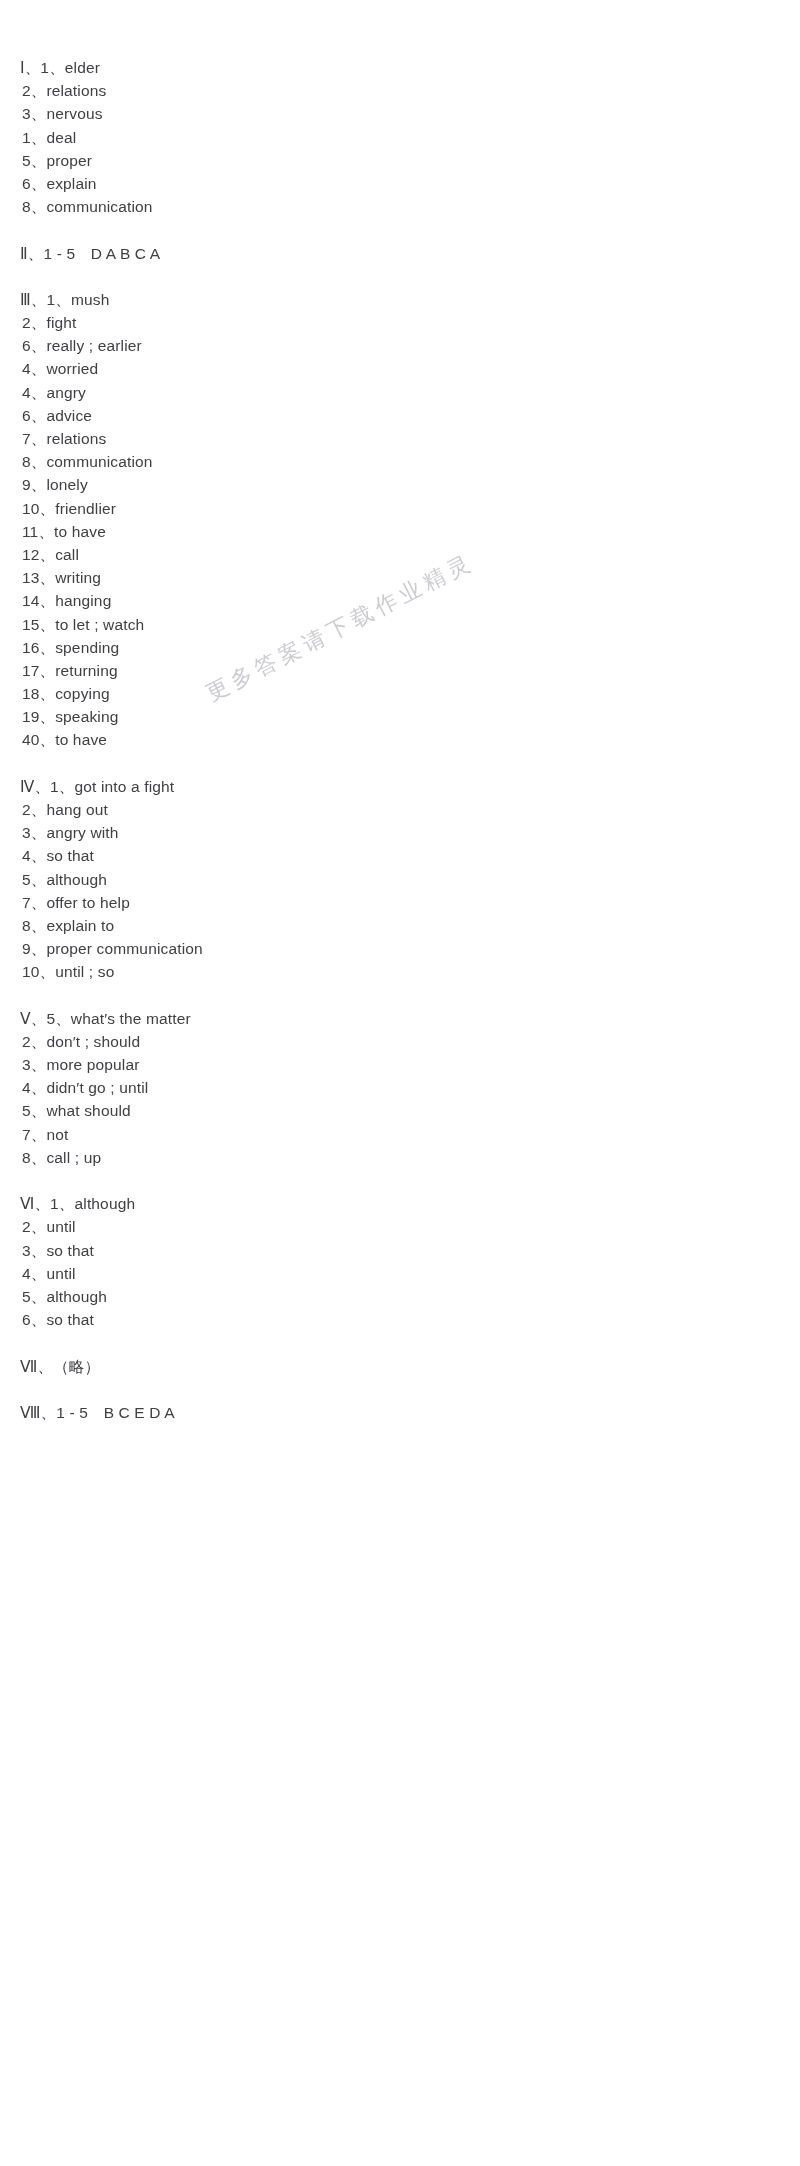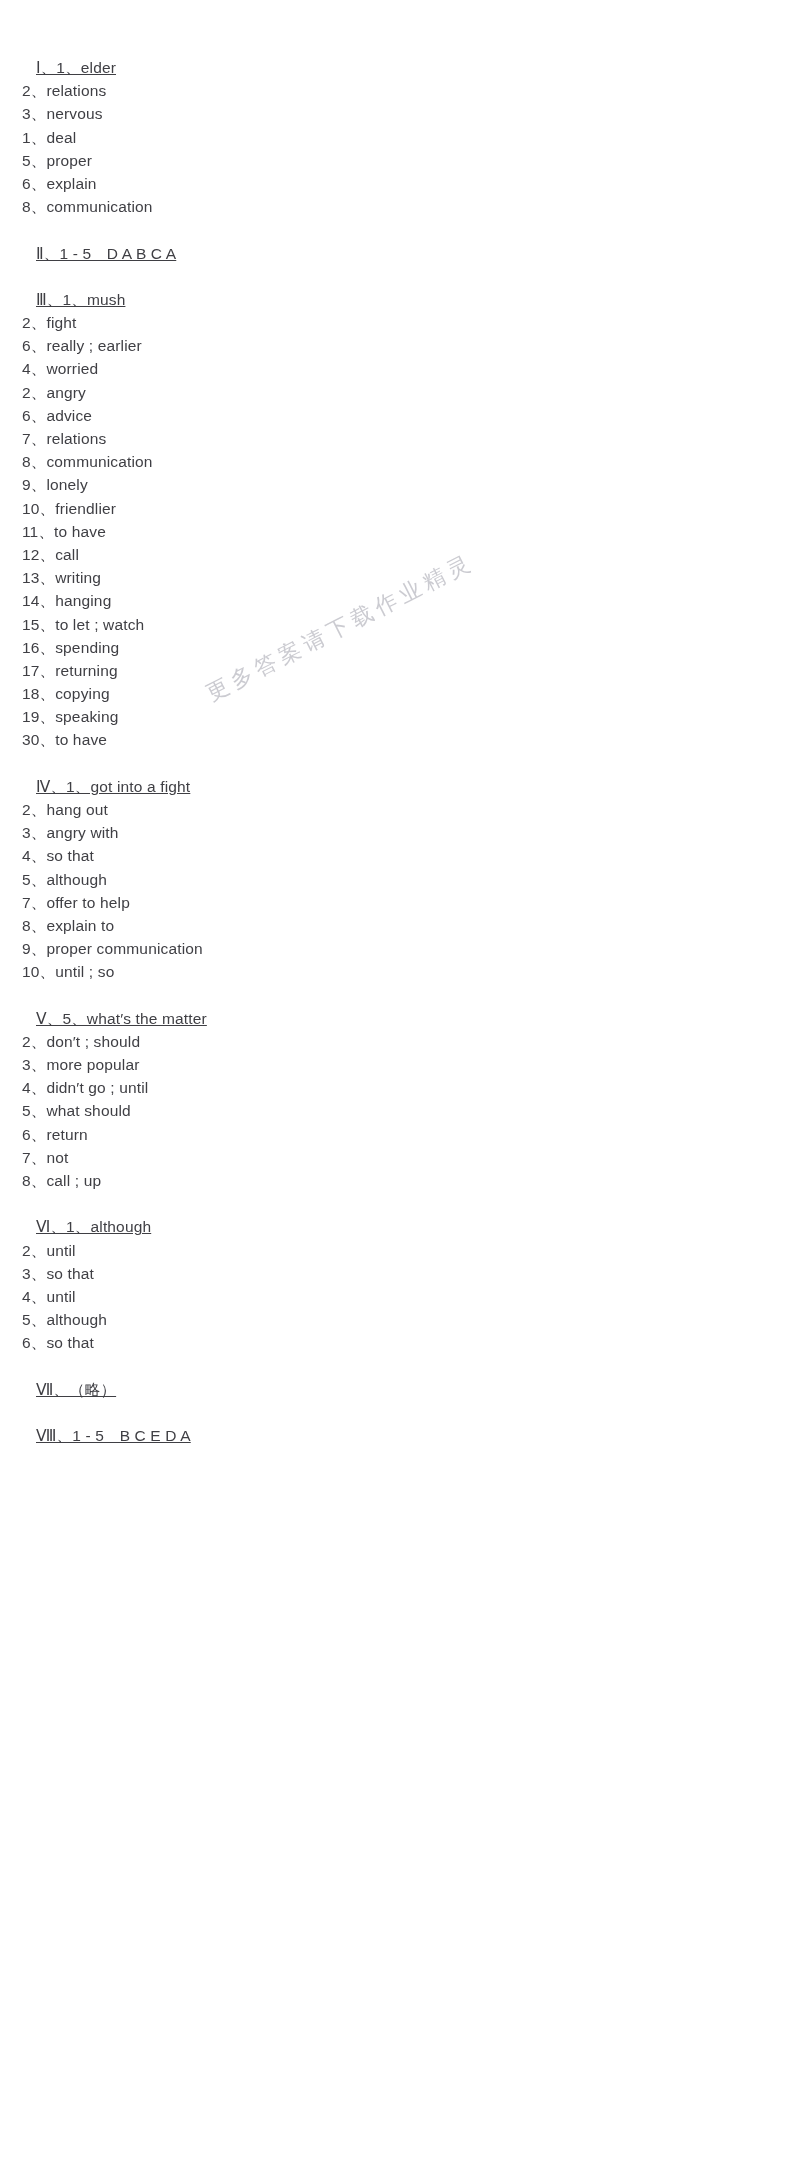--- a/index.html
+++ b/index.html
@@ -43,22 +43,21 @@
     line-height: 23.2px;
     height: 23.2px;
     color: #3f3f44;
     white-space: pre;
     padding-left: 22px;
     letter-spacing: 0.15px;
     font-weight: 400;
   }
 
   .line.section-head {
-    padding-left: 36px;
-    text-decoration: underline;
+    padding-left: 20px;
   }
 
   .line.blank {
     color: transparent;
   }
 
   .watermark {
     position: absolute;
     left: 208px;
     top: 560px;
@@ -98,53 +97,52 @@
       <li class="line item">5、proper</li>
       <li class="line item">6、explain</li>
       <li class="line item">8、communication</li>
       <li class="line blank"> </li>
       <li class="line section-head">Ⅱ、1 - 5　D A B C A</li>
       <li class="line blank"> </li>
       <li class="line section-head">Ⅲ、1、mush</li>
       <li class="line item">2、fight</li>
       <li class="line item">6、really ; earlier</li>
       <li class="line item">4、worried</li>
-      <li class="line item">2、angry</li>
+      <li class="line item">4、angry</li>
       <li class="line item">6、advice</li>
       <li class="line item">7、relations</li>
       <li class="line item">8、communication</li>
       <li class="line item">9、lonely</li>
       <li class="line item">10、friendlier</li>
       <li class="line item">11、to have</li>
       <li class="line item">12、call</li>
       <li class="line item">13、writing</li>
       <li class="line item">14、hanging</li>
       <li class="line item">15、to let ; watch</li>
       <li class="line item">16、spending</li>
       <li class="line item">17、returning</li>
       <li class="line item">18、copying</li>
       <li class="line item">19、speaking</li>
-      <li class="line item">30、to have</li>
+      <li class="line item">40、to have</li>
       <li class="line blank"> </li>
       <li class="line section-head">Ⅳ、1、got into a fight</li>
       <li class="line item">2、hang out</li>
       <li class="line item">3、angry with</li>
       <li class="line item">4、so that</li>
       <li class="line item">5、although</li>
       <li class="line item">7、offer to help</li>
       <li class="line item">8、explain to</li>
       <li class="line item">9、proper communication</li>
       <li class="line item">10、until ; so</li>
       <li class="line blank"> </li>
       <li class="line section-head">Ⅴ、5、what′s the matter</li>
       <li class="line item">2、don′t ; should</li>
       <li class="line item">3、more popular</li>
       <li class="line item">4、didn′t go ; until</li>
       <li class="line item">5、what should</li>
-      <li class="line item">6、return</li>
       <li class="line item">7、not</li>
       <li class="line item">8、call ; up</li>
       <li class="line blank"> </li>
       <li class="line section-head">Ⅵ、1、although</li>
       <li class="line item">2、until</li>
       <li class="line item">3、so that</li>
       <li class="line item">4、until</li>
       <li class="line item">5、although</li>
       <li class="line item">6、so that</li>
       <li class="line blank"> </li>

